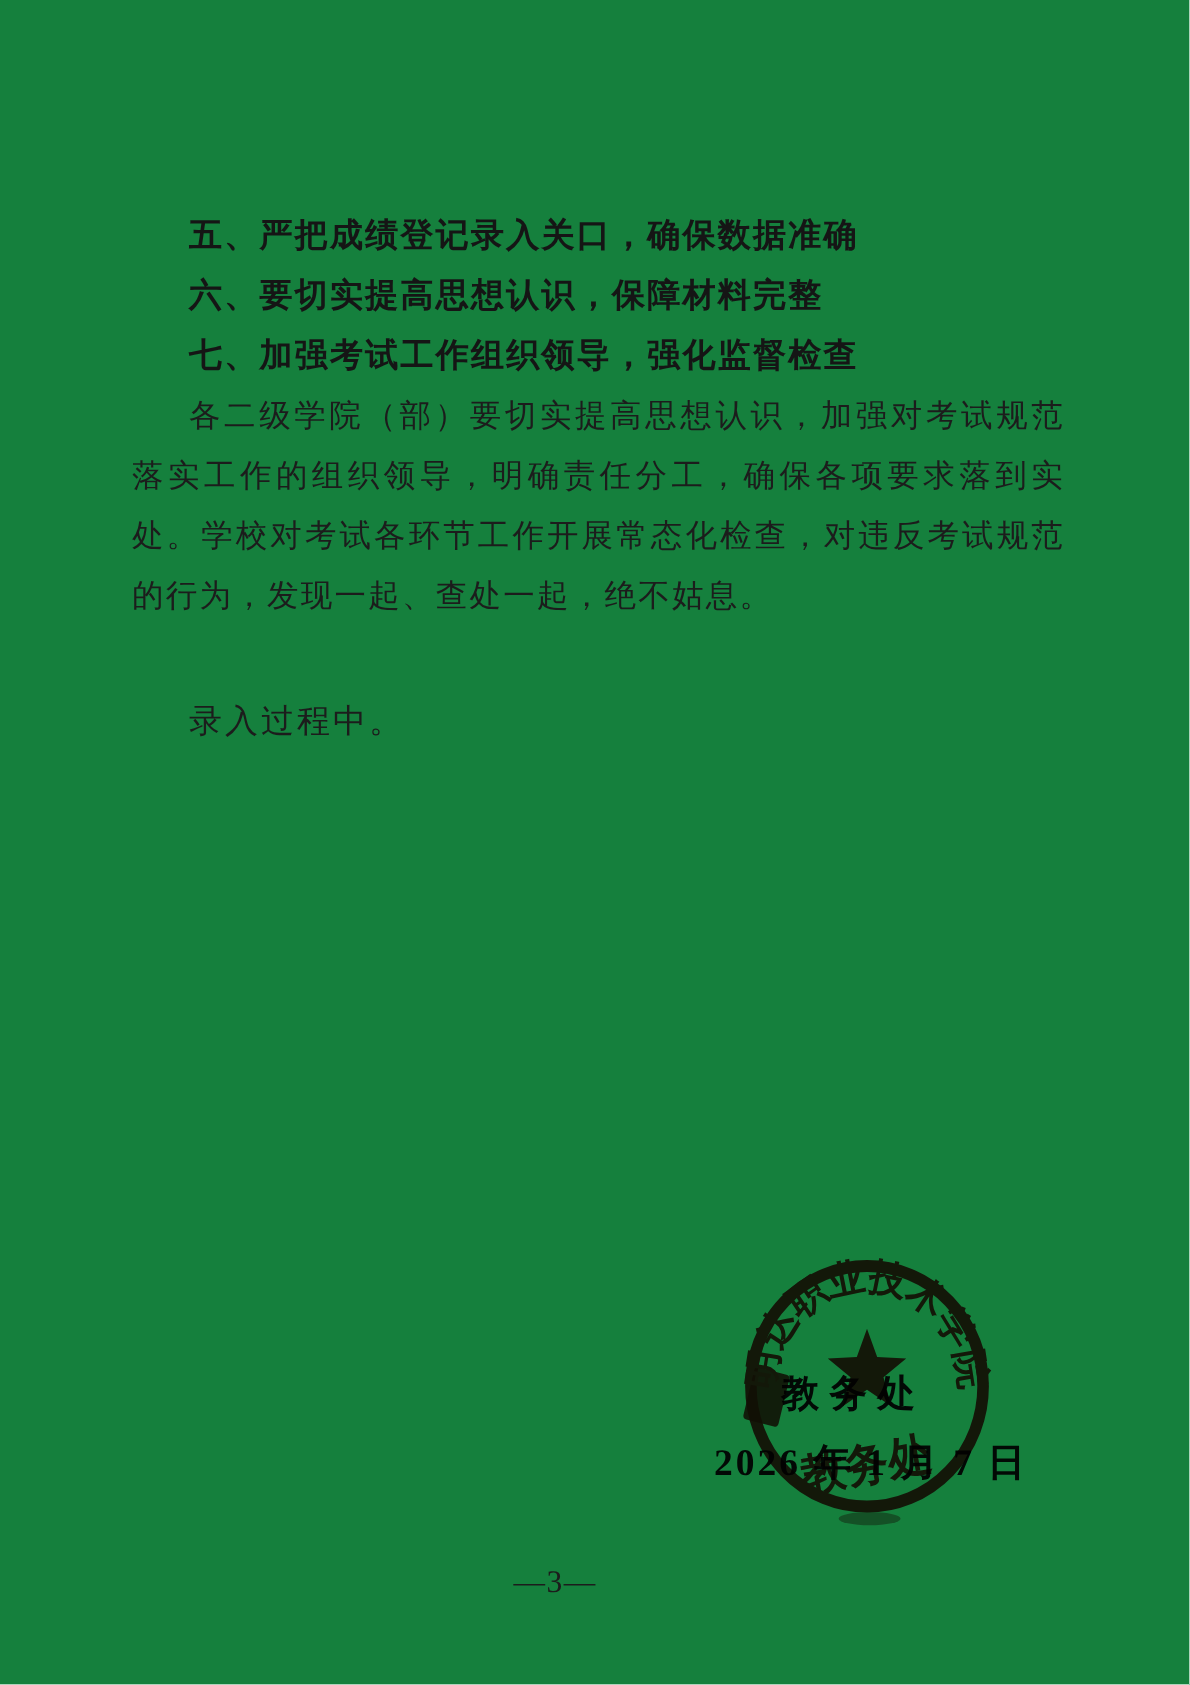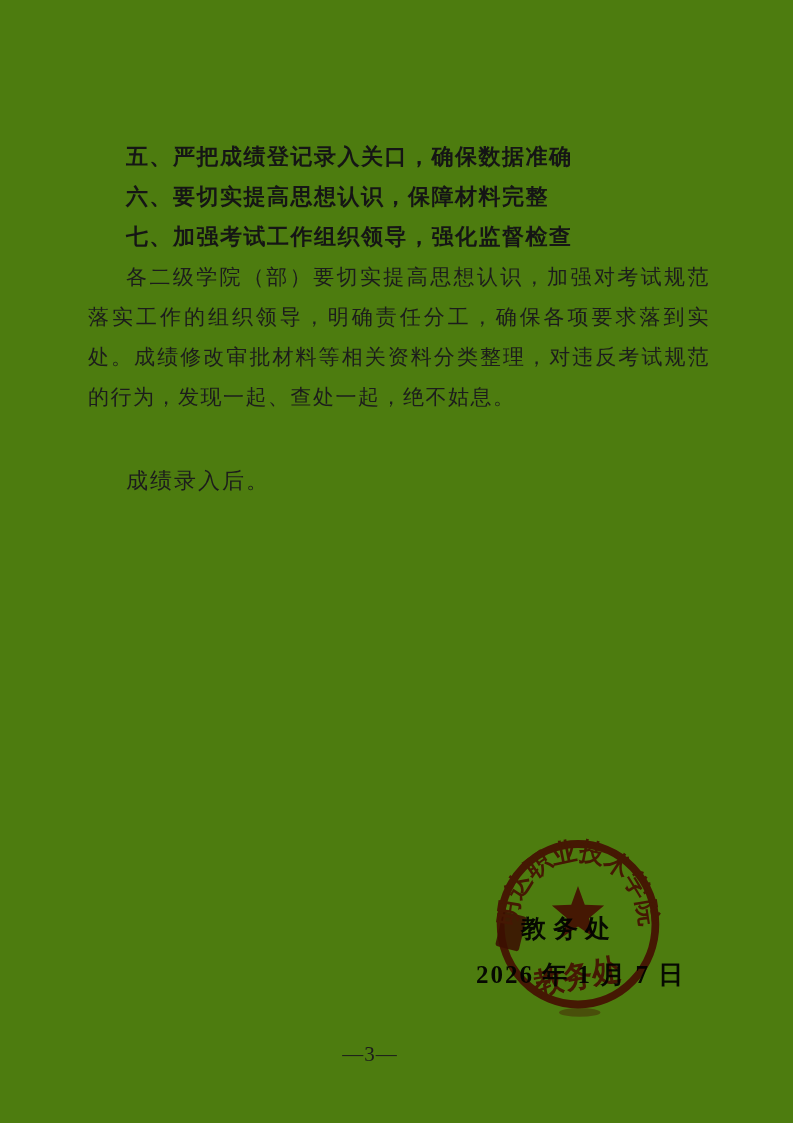--- a/index.html
+++ b/index.html
@@ -6,21 +6,21 @@
   html, body { background: #ffffff; }
   body {
     width: 793px; height: 1123px;
     position: relative;
     overflow: hidden;
     font-family: "Liberation Serif", serif;
     color: #1c1c1c;
   }
   .page {
     position: absolute; inset: 0;
-    background: #4d7c0f;
+    background: #15803d;
   }
   .content {
     position: absolute;
     left: 88px; top: 137px; width: 622px;
   }
   .section-heading {
     font-family: "Liberation Sans", sans-serif;
     font-weight: 700;
     font-size: 22px;
     line-height: 40px;
@@ -91,23 +91,23 @@
 
 <div class="page">
 
   <div class="content">
 
     <div class="section-heading">五、严把成绩登记录入关口，确保数据准确</div>
 
     <div class="section-heading">六、要切实提高思想认识，保障材料完整</div>
 
     <div class="section-heading">七、加强考试工作组织领导，强化监督检查</div>
-    <div class="para">各二级学院（部）要切实提高思想认识，加强对考试规范落实工作的组织领导，明确责任分工，确保各项要求落到实处。成绩修改审批材料等相关资料分类整理，对违反考试规范的行为，发现一起、查处一起，绝不姑息。</div>
+    <div class="para">各二级学院（部）要切实提高思想认识，加强对考试规范落实工作的组织领导，明确责任分工，确保各项要求落到实处。学校对考试各环节工作开展常态化检查，对违反考试规范的行为，发现一起、查处一起，绝不姑息。</div>
 
-    <div class="closing">成绩录入后。</div>
+    <div class="closing">录入过程中。</div>
   </div>
 
   <div class="signature-block">
 
     <svg class="seal" viewBox="0 0 200 220" preserveAspectRatio="none">
 
       <circle cx="100" cy="108" r="90" fill="none" stroke="#e2271a" stroke-width="9"></circle>
 
       <rect x="8" y="96" width="28" height="40" rx="3" fill="#c01405" opacity="0.88" transform="rotate(14 22 116)"></rect>
 

